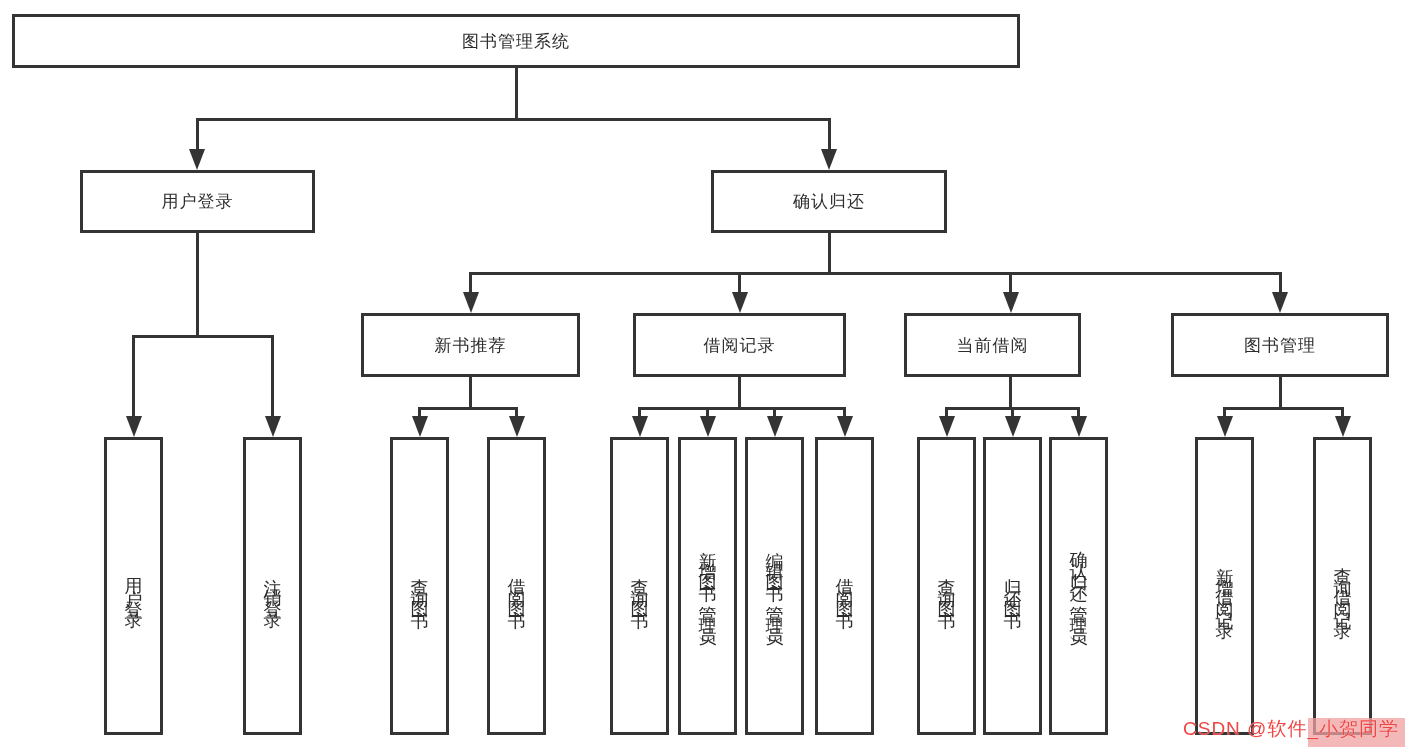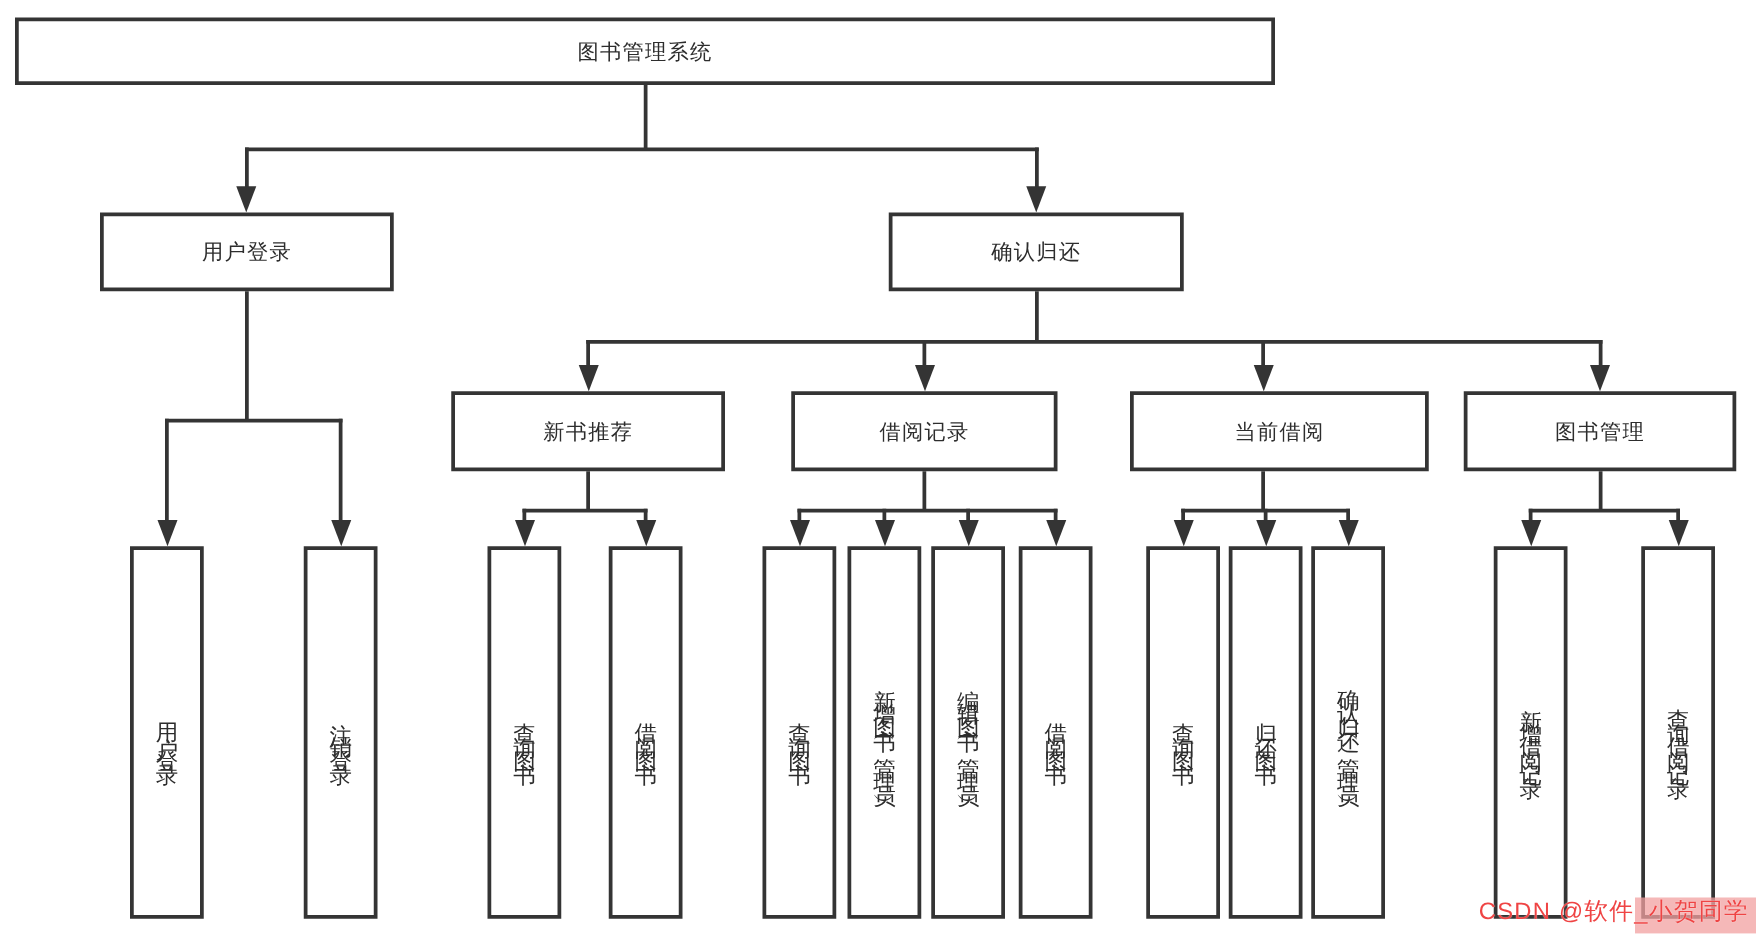--- a/index.html
+++ b/index.html
@@ -73,21 +73,21 @@
   <div class="ar" style="left:1002.5px;top:292px;"></div>
   <div class="v" style="left:1278.5px;top:272px;height:22px;"></div>
   <div class="ar" style="left:1272px;top:292px;"></div>
 
   <div class="box" style="left:361px;top:313px;width:219px;height:64px;">
     <span class="hlabel">新书推荐</span>
   </div>
   <div class="box" style="left:633px;top:313px;width:213px;height:64px;">
     <span class="hlabel">借阅记录</span>
   </div>
-  <div class="box" style="left:904px;top:313px;width:239px;height:64px;">
+  <div class="box" style="left:904px;top:313px;width:177px;height:64px;">
     <span class="hlabel">当前借阅</span>
   </div>
   <div class="box" style="left:1171px;top:313px;width:218px;height:64px;">
     <span class="hlabel">图书管理</span>
   </div>
 
   <div class="v" style="left:469px;top:377px;height:31px;"></div>
   <div class="h" style="left:418px;top:407px;width:100px;"></div>
   <div class="v" style="left:418px;top:407px;height:11px;"></div>
   <div class="ar" style="left:411.5px;top:416px;"></div>

